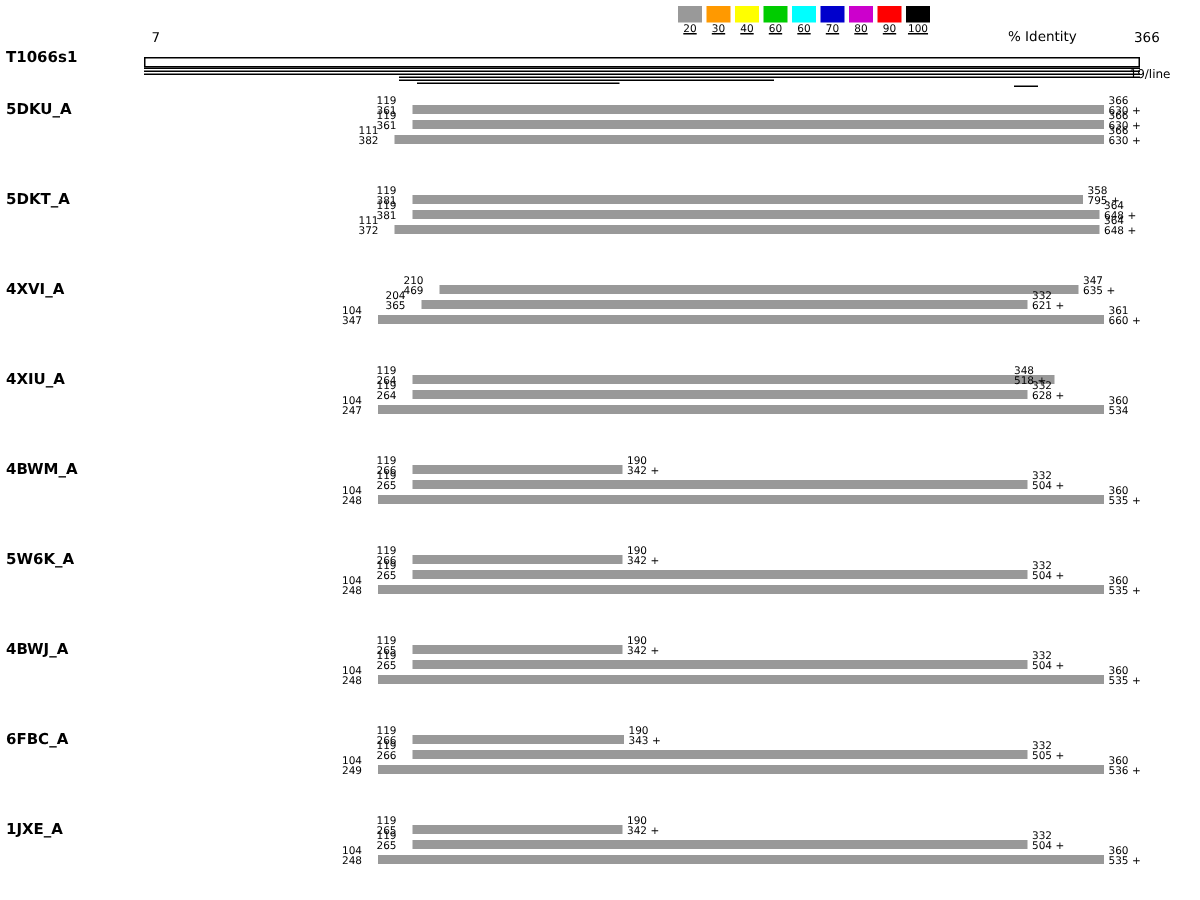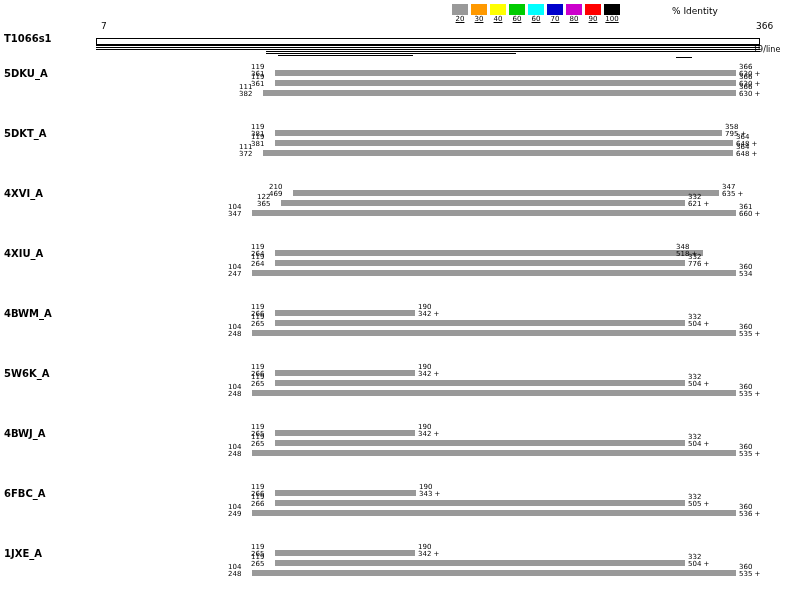--- a/index.html
+++ b/index.html
@@ -49,21 +49,21 @@
   .legend-label {
     width: 16px;
     margin-right: 3px;
     font-size: 7px;
     line-height: 8px;
     text-align: center;
     font-family: "DejaVu Sans", "Liberation Sans", sans-serif;
   }
   #legend-title {
     left: 672px;
-    top: 6px;
+    top: 20px;
     font-size: 9px;
     white-space: nowrap;
   }
 
   
   #query-start {
     left: 101px;
     top: 21px;
     font-size: 9px;
   }
@@ -244,21 +244,21 @@
       <div class="abs seg-num left" style="left: 269px; top: 184px;">
         <div>210</div>
         <div>469</div>
       </div>
       <div class="abs seg-num right" style="left: 722px; top: 184px;">
         <div>347</div>
         <div>635 +</div>
       </div>
       <div class="abs seg-bar" style="left: 281px; top: 200px; width: 404px;"></div>
       <div class="abs seg-num left" style="left: 257px; top: 194px;">
-        <div>122</div>
+        <div>204</div>
         <div>365</div>
       </div>
       <div class="abs seg-num right" style="left: 688px; top: 194px;">
         <div>332</div>
         <div>621 +</div>
       </div>
       <div class="abs seg-bar" style="left: 252px; top: 210px; width: 484px;"></div>
       <div class="abs seg-num left" style="left: 228px; top: 204px;">
         <div>104</div>
         <div>347</div>
@@ -277,21 +277,21 @@
         <div>348</div>
         <div>518 +</div>
       </div>
       <div class="abs seg-bar" style="left: 275px; top: 260px; width: 410px;"></div>
       <div class="abs seg-num left" style="left: 251px; top: 254px;">
         <div>119</div>
         <div>264</div>
       </div>
       <div class="abs seg-num right" style="left: 688px; top: 254px;">
         <div>332</div>
-        <div>776 +</div>
+        <div>628 +</div>
       </div>
       <div class="abs seg-bar" style="left: 252px; top: 270px; width: 484px;"></div>
       <div class="abs seg-num left" style="left: 228px; top: 264px;">
         <div>104</div>
         <div>247</div>
       </div>
       <div class="abs seg-num right" style="left: 739px; top: 264px;">
         <div>360</div>
         <div>534</div>
       </div>

